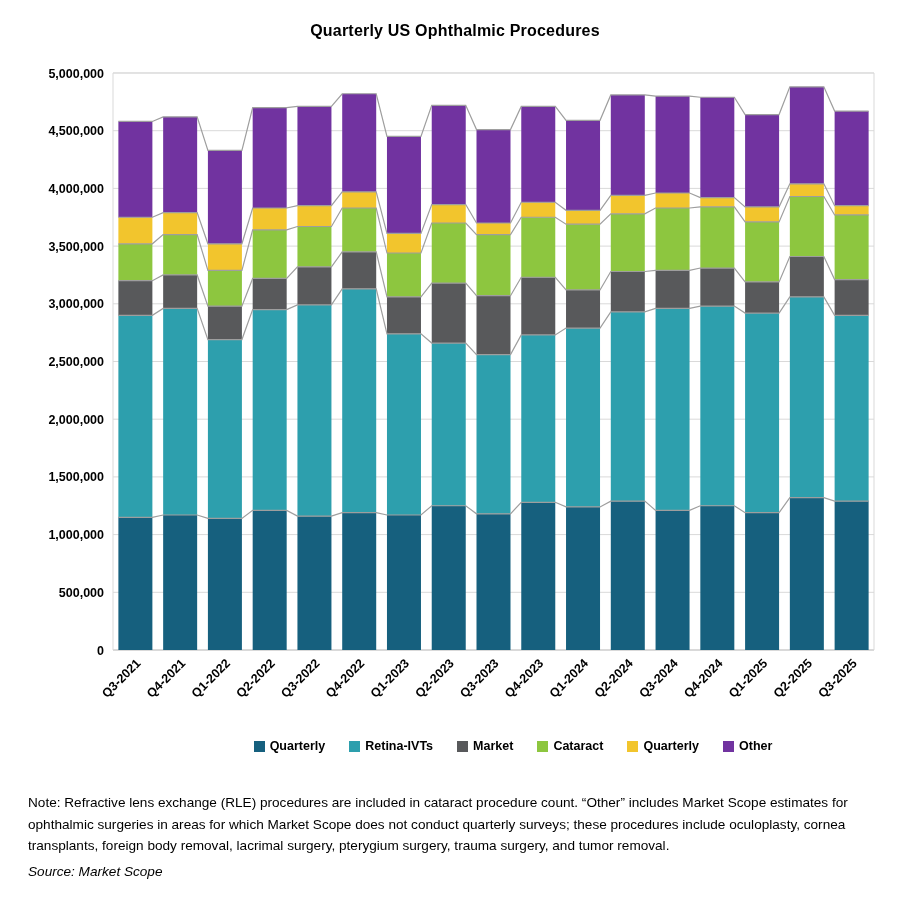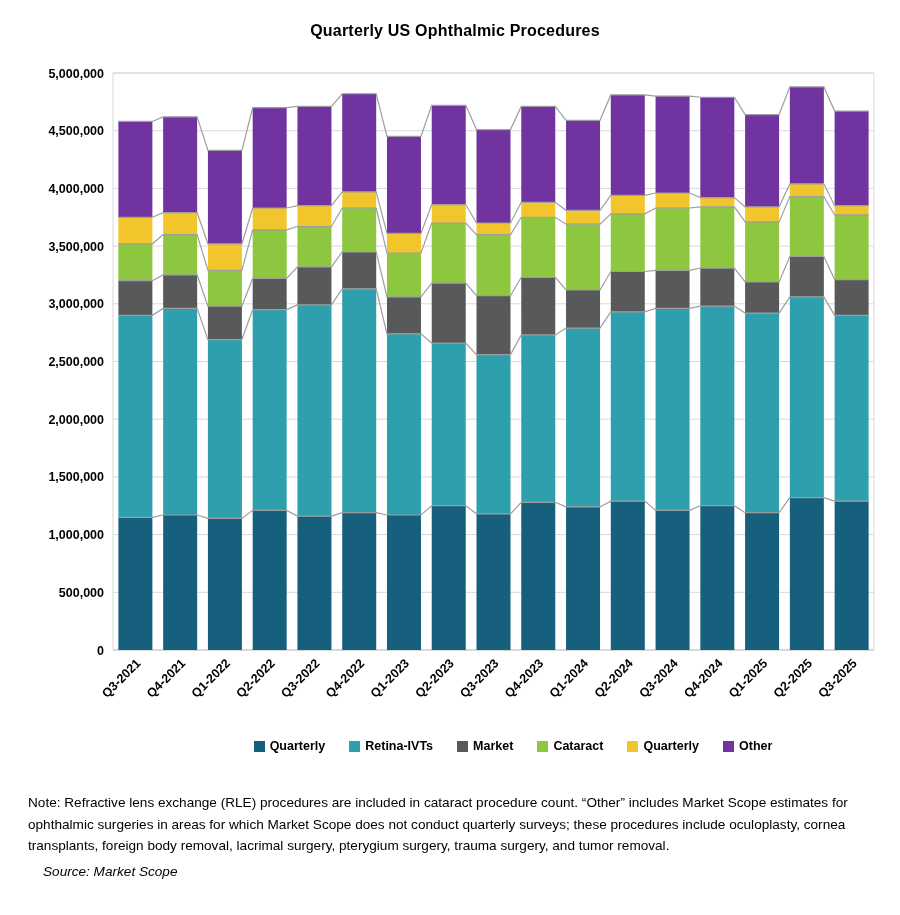--- a/index.html
+++ b/index.html
@@ -7,21 +7,21 @@
   .stage{position:relative;width:900px;height:915px;background:#fff;overflow:hidden;}
   .chart-title{position:absolute;top:22px;left:0;width:910px;text-align:center;
     font-size:16px;font-weight:700;letter-spacing:.2px;}
   #chart-svg{position:absolute;top:0;left:0;}
   .legend{position:absolute;top:739px;left:126px;width:774px;display:flex;
     justify-content:center;align-items:center;gap:24px;}
   .legend-item{display:flex;align-items:center;gap:5px;font-size:12.5px;font-weight:700;}
   .legend-swatch{width:11px;height:11px;display:inline-block;}
   .note{position:absolute;top:792px;left:28px;width:850px;font-size:13.6px;
     line-height:21.5px;}
-  .source{position:absolute;top:864px;left:43px;width:400px;font-size:13.6px;font-style:italic;}
+  .source{position:absolute;top:864px;left:28px;width:400px;font-size:13.6px;font-style:italic;}
 </style>
 </head>
 <body>
 
 <div class="stage">
   <div class="chart-title">Quarterly US Ophthalmic Procedures</div>
   <svg id="chart-svg" width="900" height="735">
       <line x1="113" y1="650" x2="874" y2="650" stroke="#b3b3b3" stroke-width="1"></line>
       <text x="104" y="654.5" text-anchor="end" font-size="12.5px" font-weight="700" fill="#000000">0</text>
       <line x1="113" y1="592.3" x2="874" y2="592.3" stroke="#d9d9d9" stroke-width="1"></line>

